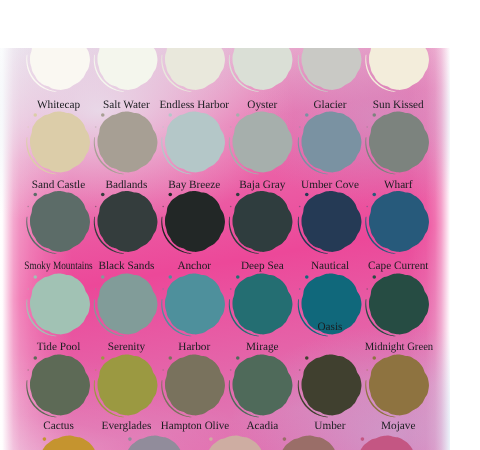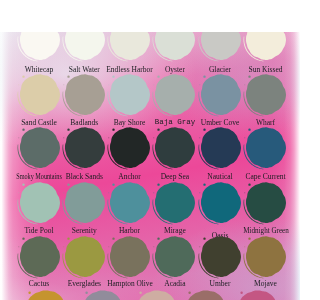--- a/index.html
+++ b/index.html
@@ -121,30 +121,30 @@
       </div>
       <div class="lbl" style="font-size: 7.5px; left: 24.3px; width: 120px; top: 87.245px;">Badlands</div>
       <div class="sw" style="left: 109px; top: 42.4px; width: 41px; height: 41px;">
         <svg viewBox="0 0 100 100" width="41" height="41">
           <path d="M-2.8 42.6L-3.1 44.1L-3.3 45.6L-3.4 47.2L-3.5 48.7L-3.6 50.3L-3.6 51.8L-3.5 53.4L-3.5 54.9L-3.3 56.5L-3.1 58.0L-2.9 59.6L-2.6 61.1L-2.3 62.6L-2.0 64.2L-1.5 65.7L-1.1 67.2L-0.6 68.6L-0.0 70.1L0.5 71.6L1.2 73.0L1.9 74.4L2.6 75.8L3.3 77.2L4.1 78.5L5.0 79.8L5.9 81.1L6.8 82.4L7.7 83.6L8.7 84.8L9.8 86.0L10.8 87.1L11.9 88.3L13.1 89.3L14.2 90.4L15.4 91.4L16.6 92.4L17.9 93.3L19.2 94.2L20.5 95.1L21.8 95.9L23.2 96.7L24.5 97.4L25.9 98.1L27.3 98.7L28.8 99.3L30.2 99.9L31.7 100.4L33.2 100.9L34.7 101.3L36.2 101.7L37.7 102.0L39.2 102.3L40.7 102.6L42.3 102.8L43.8 102.9L45.4 103.0L45.4 102.2L43.9 102.0L42.4 101.7L40.9 101.4L39.5 101.1L38.0 100.7L36.6 100.3L35.1 99.9L33.7 99.4L32.3 98.8L30.9 98.3L29.5 97.7L28.1 97.0L26.8 96.3L25.5 95.6L24.2 94.9L22.9 94.1L21.7 93.3L20.4 92.4L19.2 91.5L18.0 90.6L16.9 89.6L15.8 88.7L14.7 87.6L13.6 86.6L12.5 85.5L11.5 84.4L10.6 83.3L9.6 82.1L8.7 80.9L7.8 79.7L7.0 78.5L6.2 77.2L5.4 76.0L4.6 74.7L3.9 73.3L3.3 72.0L2.6 70.6L2.1 69.3L1.5 67.9L1.0 66.5L0.5 65.0L0.1 63.6L-0.3 62.2L-0.7 60.7L-1.0 59.2L-1.3 57.8L-1.5 56.3L-1.7 54.8L-1.8 53.3L-2.0 51.8L-2.0 50.3L-2.1 48.8L-2.0 47.3L-2.0 45.7L-1.9 44.2L-1.8 42.7Z" fill="#b4c7c8"></path>
           <path d="M99.9 50.0L99.9 52.2L99.6 54.3L99.3 56.5L98.9 58.6L98.5 60.8L98.0 62.9L97.3 64.9L96.3 66.9L95.2 68.7L94.0 70.5L93.0 72.4L92.0 74.3L91.2 76.2L90.2 78.1L89.0 79.9L87.6 81.5L86.1 83.1L84.6 84.6L83.1 86.1L81.4 87.5L79.6 88.6L77.7 89.6L75.8 90.5L74.0 91.5L72.2 92.7L70.5 94.0L68.8 95.3L66.9 96.5L64.9 97.3L62.8 97.9L60.7 98.4L58.6 98.9L56.5 99.3L54.3 99.7L52.2 99.8L50.0 99.7L47.8 99.4L45.7 99.1L43.6 98.8L41.5 98.5L39.4 97.9L37.4 97.0L35.5 96.0L33.7 94.9L31.8 94.0L29.8 93.3L27.8 92.7L25.7 92.1L23.7 91.2L21.9 90.1L20.2 88.8L18.6 87.5L17.0 86.0L15.5 84.5L14.1 82.9L13.0 81.1L12.0 79.2L11.0 77.3L9.9 75.6L8.7 73.8L7.5 72.1L6.6 70.3L5.9 68.3L5.4 66.2L5.0 64.2L4.5 62.2L3.9 60.2L3.3 58.2L2.8 56.2L2.6 54.2L2.5 52.1L2.4 50.0L2.4 47.9L2.5 45.8L2.7 43.8L3.1 41.7L3.8 39.7L4.5 37.8L5.0 35.8L5.4 33.8L5.6 31.6L5.9 29.4L6.4 27.3L7.2 25.3L8.2 23.4L9.4 21.6L10.6 19.8L11.8 18.0L13.2 16.3L14.8 14.8L16.5 13.4L18.2 12.2L20.0 10.9L21.7 9.6L23.5 8.4L25.4 7.3L27.4 6.5L29.5 6.0L31.6 5.5L33.6 4.9L35.5 4.1L37.5 3.2L39.4 2.4L41.5 1.8L43.6 1.4L45.7 1.2L47.9 1.0L50.0 0.9L52.1 0.9L54.3 1.2L56.4 1.7L58.4 2.2L60.5 2.8L62.6 3.1L64.7 3.4L66.9 3.7L69.0 4.2L71.0 5.0L72.9 6.1L74.7 7.2L76.5 8.4L78.4 9.5L80.2 10.6L81.9 12.0L83.5 13.5L84.9 15.1L86.3 16.8L87.6 18.4L88.9 20.2L90.0 22.0L90.9 23.9L91.6 26.0L92.3 28.0L93.0 29.9L94.1 31.8L95.2 33.5L96.4 35.4L97.4 37.3L98.1 39.3L98.6 41.4L99.0 43.5L99.4 45.7L99.7 47.8Z" fill="#b4c7c8"></path>
           <circle cx="11" cy="6.5" r="2.9" fill="#b4c7c8" opacity="1"></circle>
           <circle cx="-0.5" cy="26" r="1.3" fill="#b4c7c8" opacity="0.45"></circle>
         </svg>
       </div>
-      <div class="lbl" style="font-size: 7.5px; left: 69.5px; width: 120px; top: 87.245px;">Bay Shore</div>
+      <div class="lbl" style="font-size: 7.5px; left: 69.5px; width: 120px; top: 87.245px;">Bay Breeze</div>
       <div class="sw" style="left: 154.4px; top: 42.4px; width: 41px; height: 41px;">
         <svg viewBox="0 0 100 100" width="41" height="41">
           <path d="M-2.8 42.6L-3.1 44.1L-3.3 45.6L-3.4 47.2L-3.5 48.7L-3.6 50.3L-3.6 51.8L-3.5 53.4L-3.5 54.9L-3.3 56.5L-3.1 58.0L-2.9 59.6L-2.6 61.1L-2.3 62.6L-2.0 64.2L-1.5 65.7L-1.1 67.2L-0.6 68.6L-0.0 70.1L0.5 71.6L1.2 73.0L1.9 74.4L2.6 75.8L3.3 77.2L4.1 78.5L5.0 79.8L5.9 81.1L6.8 82.4L7.7 83.6L8.7 84.8L9.8 86.0L10.8 87.1L11.9 88.3L13.1 89.3L14.2 90.4L15.4 91.4L16.6 92.4L17.9 93.3L19.2 94.2L20.5 95.1L21.8 95.9L23.2 96.7L24.5 97.4L25.9 98.1L27.3 98.7L28.8 99.3L30.2 99.9L31.7 100.4L33.2 100.9L34.7 101.3L36.2 101.7L37.7 102.0L39.2 102.3L40.7 102.6L42.3 102.8L43.8 102.9L45.4 103.0L45.4 102.2L43.9 102.0L42.4 101.7L40.9 101.4L39.5 101.1L38.0 100.7L36.6 100.3L35.1 99.9L33.7 99.4L32.3 98.8L30.9 98.3L29.5 97.7L28.1 97.0L26.8 96.3L25.5 95.6L24.2 94.9L22.9 94.1L21.7 93.3L20.4 92.4L19.2 91.5L18.0 90.6L16.9 89.6L15.8 88.7L14.7 87.6L13.6 86.6L12.5 85.5L11.5 84.4L10.6 83.3L9.6 82.1L8.7 80.9L7.8 79.7L7.0 78.5L6.2 77.2L5.4 76.0L4.6 74.7L3.9 73.3L3.3 72.0L2.6 70.6L2.1 69.3L1.5 67.9L1.0 66.5L0.5 65.0L0.1 63.6L-0.3 62.2L-0.7 60.7L-1.0 59.2L-1.3 57.8L-1.5 56.3L-1.7 54.8L-1.8 53.3L-2.0 51.8L-2.0 50.3L-2.1 48.8L-2.0 47.3L-2.0 45.7L-1.9 44.2L-1.8 42.7Z" fill="#a6afac"></path>
           <path d="M99.9 50.0L99.9 52.2L99.6 54.3L99.3 56.5L98.9 58.6L98.5 60.8L98.0 62.9L97.3 64.9L96.3 66.9L95.2 68.7L94.0 70.5L93.0 72.4L92.0 74.3L91.2 76.2L90.2 78.1L89.0 79.9L87.6 81.5L86.1 83.1L84.6 84.6L83.1 86.1L81.4 87.5L79.6 88.6L77.7 89.6L75.8 90.5L74.0 91.5L72.2 92.7L70.5 94.0L68.8 95.3L66.9 96.5L64.9 97.3L62.8 97.9L60.7 98.4L58.6 98.9L56.5 99.3L54.3 99.7L52.2 99.8L50.0 99.7L47.8 99.4L45.7 99.1L43.6 98.8L41.5 98.5L39.4 97.9L37.4 97.0L35.5 96.0L33.7 94.9L31.8 94.0L29.8 93.3L27.8 92.7L25.7 92.1L23.7 91.2L21.9 90.1L20.2 88.8L18.6 87.5L17.0 86.0L15.5 84.5L14.1 82.9L13.0 81.1L12.0 79.2L11.0 77.3L9.9 75.6L8.7 73.8L7.5 72.1L6.6 70.3L5.9 68.3L5.4 66.2L5.0 64.2L4.5 62.2L3.9 60.2L3.3 58.2L2.8 56.2L2.6 54.2L2.5 52.1L2.4 50.0L2.4 47.9L2.5 45.8L2.7 43.8L3.1 41.7L3.8 39.7L4.5 37.8L5.0 35.8L5.4 33.8L5.6 31.6L5.9 29.4L6.4 27.3L7.2 25.3L8.2 23.4L9.4 21.6L10.6 19.8L11.8 18.0L13.2 16.3L14.8 14.8L16.5 13.4L18.2 12.2L20.0 10.9L21.7 9.6L23.5 8.4L25.4 7.3L27.4 6.5L29.5 6.0L31.6 5.5L33.6 4.9L35.5 4.1L37.5 3.2L39.4 2.4L41.5 1.8L43.6 1.4L45.7 1.2L47.9 1.0L50.0 0.9L52.1 0.9L54.3 1.2L56.4 1.7L58.4 2.2L60.5 2.8L62.6 3.1L64.7 3.4L66.9 3.7L69.0 4.2L71.0 5.0L72.9 6.1L74.7 7.2L76.5 8.4L78.4 9.5L80.2 10.6L81.9 12.0L83.5 13.5L84.9 15.1L86.3 16.8L87.6 18.4L88.9 20.2L90.0 22.0L90.9 23.9L91.6 26.0L92.3 28.0L93.0 29.9L94.1 31.8L95.2 33.5L96.4 35.4L97.4 37.3L98.1 39.3L98.6 41.4L99.0 43.5L99.4 45.7L99.7 47.8Z" fill="#a6afac"></path>
           <circle cx="11" cy="6.5" r="2.9" fill="#a6afac" opacity="1"></circle>
           <circle cx="-0.5" cy="26" r="1.3" fill="#a6afac" opacity="0.45"></circle>
         </svg>
       </div>
-      <div class="lbl" style="font-size: 7.5px; left: 114.9px; width: 120px; top: 87.245px; font-family: Liberation Mono, monospace;">Baja Gray</div>
+      <div class="lbl" style="font-size: 7.5px; left: 114.9px; width: 120px; top: 87.245px;">Baja Gray</div>
       <div class="sw" style="left: 199.5px; top: 42.4px; width: 41px; height: 41px;">
         <svg viewBox="0 0 100 100" width="41" height="41">
           <path d="M-2.8 42.6L-3.1 44.1L-3.3 45.6L-3.4 47.2L-3.5 48.7L-3.6 50.3L-3.6 51.8L-3.5 53.4L-3.5 54.9L-3.3 56.5L-3.1 58.0L-2.9 59.6L-2.6 61.1L-2.3 62.6L-2.0 64.2L-1.5 65.7L-1.1 67.2L-0.6 68.6L-0.0 70.1L0.5 71.6L1.2 73.0L1.9 74.4L2.6 75.8L3.3 77.2L4.1 78.5L5.0 79.8L5.9 81.1L6.8 82.4L7.7 83.6L8.7 84.8L9.8 86.0L10.8 87.1L11.9 88.3L13.1 89.3L14.2 90.4L15.4 91.4L16.6 92.4L17.9 93.3L19.2 94.2L20.5 95.1L21.8 95.9L23.2 96.7L24.5 97.4L25.9 98.1L27.3 98.7L28.8 99.3L30.2 99.9L31.7 100.4L33.2 100.9L34.7 101.3L36.2 101.7L37.7 102.0L39.2 102.3L40.7 102.6L42.3 102.8L43.8 102.9L45.4 103.0L45.4 102.2L43.9 102.0L42.4 101.7L40.9 101.4L39.5 101.1L38.0 100.7L36.6 100.3L35.1 99.9L33.7 99.4L32.3 98.8L30.9 98.3L29.5 97.7L28.1 97.0L26.8 96.3L25.5 95.6L24.2 94.9L22.9 94.1L21.7 93.3L20.4 92.4L19.2 91.5L18.0 90.6L16.9 89.6L15.8 88.7L14.7 87.6L13.6 86.6L12.5 85.5L11.5 84.4L10.6 83.3L9.6 82.1L8.7 80.9L7.8 79.7L7.0 78.5L6.2 77.2L5.4 76.0L4.6 74.7L3.9 73.3L3.3 72.0L2.6 70.6L2.1 69.3L1.5 67.9L1.0 66.5L0.5 65.0L0.1 63.6L-0.3 62.2L-0.7 60.7L-1.0 59.2L-1.3 57.8L-1.5 56.3L-1.7 54.8L-1.8 53.3L-2.0 51.8L-2.0 50.3L-2.1 48.8L-2.0 47.3L-2.0 45.7L-1.9 44.2L-1.8 42.7Z" fill="#7a92a2"></path>
           <path d="M99.9 50.0L99.9 52.2L99.6 54.3L99.3 56.5L98.9 58.6L98.5 60.8L98.0 62.9L97.3 64.9L96.3 66.9L95.2 68.7L94.0 70.5L93.0 72.4L92.0 74.3L91.2 76.2L90.2 78.1L89.0 79.9L87.6 81.5L86.1 83.1L84.6 84.6L83.1 86.1L81.4 87.5L79.6 88.6L77.7 89.6L75.8 90.5L74.0 91.5L72.2 92.7L70.5 94.0L68.8 95.3L66.9 96.5L64.9 97.3L62.8 97.9L60.7 98.4L58.6 98.9L56.5 99.3L54.3 99.7L52.2 99.8L50.0 99.7L47.8 99.4L45.7 99.1L43.6 98.8L41.5 98.5L39.4 97.9L37.4 97.0L35.5 96.0L33.7 94.9L31.8 94.0L29.8 93.3L27.8 92.7L25.7 92.1L23.7 91.2L21.9 90.1L20.2 88.8L18.6 87.5L17.0 86.0L15.5 84.5L14.1 82.9L13.0 81.1L12.0 79.2L11.0 77.3L9.9 75.6L8.7 73.8L7.5 72.1L6.6 70.3L5.9 68.3L5.4 66.2L5.0 64.2L4.5 62.2L3.9 60.2L3.3 58.2L2.8 56.2L2.6 54.2L2.5 52.1L2.4 50.0L2.4 47.9L2.5 45.8L2.7 43.8L3.1 41.7L3.8 39.7L4.5 37.8L5.0 35.8L5.4 33.8L5.6 31.6L5.9 29.4L6.4 27.3L7.2 25.3L8.2 23.4L9.4 21.6L10.6 19.8L11.8 18.0L13.2 16.3L14.8 14.8L16.5 13.4L18.2 12.2L20.0 10.9L21.7 9.6L23.5 8.4L25.4 7.3L27.4 6.5L29.5 6.0L31.6 5.5L33.6 4.9L35.5 4.1L37.5 3.2L39.4 2.4L41.5 1.8L43.6 1.4L45.7 1.2L47.9 1.0L50.0 0.9L52.1 0.9L54.3 1.2L56.4 1.7L58.4 2.2L60.5 2.8L62.6 3.1L64.7 3.4L66.9 3.7L69.0 4.2L71.0 5.0L72.9 6.1L74.7 7.2L76.5 8.4L78.4 9.5L80.2 10.6L81.9 12.0L83.5 13.5L84.9 15.1L86.3 16.8L87.6 18.4L88.9 20.2L90.0 22.0L90.9 23.9L91.6 26.0L92.3 28.0L93.0 29.9L94.1 31.8L95.2 33.5L96.4 35.4L97.4 37.3L98.1 39.3L98.6 41.4L99.0 43.5L99.4 45.7L99.7 47.8Z" fill="#7a92a2"></path>
           <circle cx="11" cy="6.5" r="2.9" fill="#7a92a2" opacity="1"></circle>
           <circle cx="-0.5" cy="26" r="1.3" fill="#7a92a2" opacity="0.45"></circle>
         </svg>
       </div>
       <div class="lbl" style="font-size: 7.5px; left: 160px; width: 120px; top: 87.245px;">Umber Cove</div>
       <div class="sw" style="left: 245px; top: 42.4px; width: 41px; height: 41px;">
@@ -247,21 +247,21 @@
       </div>
       <div class="lbl" style="font-size: 7.5px; left: 114.9px; width: 120px; top: 194.545px;">Mirage</div>
       <div class="sw" style="left: 199.5px; top: 150.4px; width: 41px; height: 41px;">
         <svg viewBox="0 0 100 100" width="41" height="41">
           <path d="M-2.8 42.6L-3.1 44.1L-3.3 45.6L-3.4 47.2L-3.5 48.7L-3.6 50.3L-3.6 51.8L-3.5 53.4L-3.5 54.9L-3.3 56.5L-3.1 58.0L-2.9 59.6L-2.6 61.1L-2.3 62.6L-2.0 64.2L-1.5 65.7L-1.1 67.2L-0.6 68.6L-0.0 70.1L0.5 71.6L1.2 73.0L1.9 74.4L2.6 75.8L3.3 77.2L4.1 78.5L5.0 79.8L5.9 81.1L6.8 82.4L7.7 83.6L8.7 84.8L9.8 86.0L10.8 87.1L11.9 88.3L13.1 89.3L14.2 90.4L15.4 91.4L16.6 92.4L17.9 93.3L19.2 94.2L20.5 95.1L21.8 95.9L23.2 96.7L24.5 97.4L25.9 98.1L27.3 98.7L28.8 99.3L30.2 99.9L31.7 100.4L33.2 100.9L34.7 101.3L36.2 101.7L37.7 102.0L39.2 102.3L40.7 102.6L42.3 102.8L43.8 102.9L45.4 103.0L45.4 102.2L43.9 102.0L42.4 101.7L40.9 101.4L39.5 101.1L38.0 100.7L36.6 100.3L35.1 99.9L33.7 99.4L32.3 98.8L30.9 98.3L29.5 97.7L28.1 97.0L26.8 96.3L25.5 95.6L24.2 94.9L22.9 94.1L21.7 93.3L20.4 92.4L19.2 91.5L18.0 90.6L16.9 89.6L15.8 88.7L14.7 87.6L13.6 86.6L12.5 85.5L11.5 84.4L10.6 83.3L9.6 82.1L8.7 80.9L7.8 79.7L7.0 78.5L6.2 77.2L5.4 76.0L4.6 74.7L3.9 73.3L3.3 72.0L2.6 70.6L2.1 69.3L1.5 67.9L1.0 66.5L0.5 65.0L0.1 63.6L-0.3 62.2L-0.7 60.7L-1.0 59.2L-1.3 57.8L-1.5 56.3L-1.7 54.8L-1.8 53.3L-2.0 51.8L-2.0 50.3L-2.1 48.8L-2.0 47.3L-2.0 45.7L-1.9 44.2L-1.8 42.7Z" fill="#10687b"></path>
           <path d="M99.9 50.0L99.9 52.2L99.6 54.3L99.3 56.5L98.9 58.6L98.5 60.8L98.0 62.9L97.3 64.9L96.3 66.9L95.2 68.7L94.0 70.5L93.0 72.4L92.0 74.3L91.2 76.2L90.2 78.1L89.0 79.9L87.6 81.5L86.1 83.1L84.6 84.6L83.1 86.1L81.4 87.5L79.6 88.6L77.7 89.6L75.8 90.5L74.0 91.5L72.2 92.7L70.5 94.0L68.8 95.3L66.9 96.5L64.9 97.3L62.8 97.9L60.7 98.4L58.6 98.9L56.5 99.3L54.3 99.7L52.2 99.8L50.0 99.7L47.8 99.4L45.7 99.1L43.6 98.8L41.5 98.5L39.4 97.9L37.4 97.0L35.5 96.0L33.7 94.9L31.8 94.0L29.8 93.3L27.8 92.7L25.7 92.1L23.7 91.2L21.9 90.1L20.2 88.8L18.6 87.5L17.0 86.0L15.5 84.5L14.1 82.9L13.0 81.1L12.0 79.2L11.0 77.3L9.9 75.6L8.7 73.8L7.5 72.1L6.6 70.3L5.9 68.3L5.4 66.2L5.0 64.2L4.5 62.2L3.9 60.2L3.3 58.2L2.8 56.2L2.6 54.2L2.5 52.1L2.4 50.0L2.4 47.9L2.5 45.8L2.7 43.8L3.1 41.7L3.8 39.7L4.5 37.8L5.0 35.8L5.4 33.8L5.6 31.6L5.9 29.4L6.4 27.3L7.2 25.3L8.2 23.4L9.4 21.6L10.6 19.8L11.8 18.0L13.2 16.3L14.8 14.8L16.5 13.4L18.2 12.2L20.0 10.9L21.7 9.6L23.5 8.4L25.4 7.3L27.4 6.5L29.5 6.0L31.6 5.5L33.6 4.9L35.5 4.1L37.5 3.2L39.4 2.4L41.5 1.8L43.6 1.4L45.7 1.2L47.9 1.0L50.0 0.9L52.1 0.9L54.3 1.2L56.4 1.7L58.4 2.2L60.5 2.8L62.6 3.1L64.7 3.4L66.9 3.7L69.0 4.2L71.0 5.0L72.9 6.1L74.7 7.2L76.5 8.4L78.4 9.5L80.2 10.6L81.9 12.0L83.5 13.5L84.9 15.1L86.3 16.8L87.6 18.4L88.9 20.2L90.0 22.0L90.9 23.9L91.6 26.0L92.3 28.0L93.0 29.9L94.1 31.8L95.2 33.5L96.4 35.4L97.4 37.3L98.1 39.3L98.6 41.4L99.0 43.5L99.4 45.7L99.7 47.8Z" fill="#10687b"></path>
           <circle cx="11" cy="6.5" r="2.9" fill="#10687b" opacity="1"></circle>
           <circle cx="-0.5" cy="26" r="1.3" fill="#10687b" opacity="0.45"></circle>
         </svg>
       </div>
-      <div class="lbl" style="font-size: 7.5px; left: 160px; width: 120px; top: 200px;">Oasis</div>
+      <div class="lbl" style="font-size: 7.5px; left: 160px; width: 120px; top: 182px;">Oasis</div>
       <div class="sw" style="left: 245px; top: 150.4px; width: 41px; height: 41px;">
         <svg viewBox="0 0 100 100" width="41" height="41">
           <path d="M-2.8 42.6L-3.1 44.1L-3.3 45.6L-3.4 47.2L-3.5 48.7L-3.6 50.3L-3.6 51.8L-3.5 53.4L-3.5 54.9L-3.3 56.5L-3.1 58.0L-2.9 59.6L-2.6 61.1L-2.3 62.6L-2.0 64.2L-1.5 65.7L-1.1 67.2L-0.6 68.6L-0.0 70.1L0.5 71.6L1.2 73.0L1.9 74.4L2.6 75.8L3.3 77.2L4.1 78.5L5.0 79.8L5.9 81.1L6.8 82.4L7.7 83.6L8.7 84.8L9.8 86.0L10.8 87.1L11.9 88.3L13.1 89.3L14.2 90.4L15.4 91.4L16.6 92.4L17.9 93.3L19.2 94.2L20.5 95.1L21.8 95.9L23.2 96.7L24.5 97.4L25.9 98.1L27.3 98.7L28.8 99.3L30.2 99.9L31.7 100.4L33.2 100.9L34.7 101.3L36.2 101.7L37.7 102.0L39.2 102.3L40.7 102.6L42.3 102.8L43.8 102.9L45.4 103.0L45.4 102.2L43.9 102.0L42.4 101.7L40.9 101.4L39.5 101.1L38.0 100.7L36.6 100.3L35.1 99.9L33.7 99.4L32.3 98.8L30.9 98.3L29.5 97.7L28.1 97.0L26.8 96.3L25.5 95.6L24.2 94.9L22.9 94.1L21.7 93.3L20.4 92.4L19.2 91.5L18.0 90.6L16.9 89.6L15.8 88.7L14.7 87.6L13.6 86.6L12.5 85.5L11.5 84.4L10.6 83.3L9.6 82.1L8.7 80.9L7.8 79.7L7.0 78.5L6.2 77.2L5.4 76.0L4.6 74.7L3.9 73.3L3.3 72.0L2.6 70.6L2.1 69.3L1.5 67.9L1.0 66.5L0.5 65.0L0.1 63.6L-0.3 62.2L-0.7 60.7L-1.0 59.2L-1.3 57.8L-1.5 56.3L-1.7 54.8L-1.8 53.3L-2.0 51.8L-2.0 50.3L-2.1 48.8L-2.0 47.3L-2.0 45.7L-1.9 44.2L-1.8 42.7Z" fill="#264c43"></path>
           <path d="M99.9 50.0L99.9 52.2L99.6 54.3L99.3 56.5L98.9 58.6L98.5 60.8L98.0 62.9L97.3 64.9L96.3 66.9L95.2 68.7L94.0 70.5L93.0 72.4L92.0 74.3L91.2 76.2L90.2 78.1L89.0 79.9L87.6 81.5L86.1 83.1L84.6 84.6L83.1 86.1L81.4 87.5L79.6 88.6L77.7 89.6L75.8 90.5L74.0 91.5L72.2 92.7L70.5 94.0L68.8 95.3L66.9 96.5L64.9 97.3L62.8 97.9L60.7 98.4L58.6 98.9L56.5 99.3L54.3 99.7L52.2 99.8L50.0 99.7L47.8 99.4L45.7 99.1L43.6 98.8L41.5 98.5L39.4 97.9L37.4 97.0L35.5 96.0L33.7 94.9L31.8 94.0L29.8 93.3L27.8 92.7L25.7 92.1L23.7 91.2L21.9 90.1L20.2 88.8L18.6 87.5L17.0 86.0L15.5 84.5L14.1 82.9L13.0 81.1L12.0 79.2L11.0 77.3L9.9 75.6L8.7 73.8L7.5 72.1L6.6 70.3L5.9 68.3L5.4 66.2L5.0 64.2L4.5 62.2L3.9 60.2L3.3 58.2L2.8 56.2L2.6 54.2L2.5 52.1L2.4 50.0L2.4 47.9L2.5 45.8L2.7 43.8L3.1 41.7L3.8 39.7L4.5 37.8L5.0 35.8L5.4 33.8L5.6 31.6L5.9 29.4L6.4 27.3L7.2 25.3L8.2 23.4L9.4 21.6L10.6 19.8L11.8 18.0L13.2 16.3L14.8 14.8L16.5 13.4L18.2 12.2L20.0 10.9L21.7 9.6L23.5 8.4L25.4 7.3L27.4 6.5L29.5 6.0L31.6 5.5L33.6 4.9L35.5 4.1L37.5 3.2L39.4 2.4L41.5 1.8L43.6 1.4L45.7 1.2L47.9 1.0L50.0 0.9L52.1 0.9L54.3 1.2L56.4 1.7L58.4 2.2L60.5 2.8L62.6 3.1L64.7 3.4L66.9 3.7L69.0 4.2L71.0 5.0L72.9 6.1L74.7 7.2L76.5 8.4L78.4 9.5L80.2 10.6L81.9 12.0L83.5 13.5L84.9 15.1L86.3 16.8L87.6 18.4L88.9 20.2L90.0 22.0L90.9 23.9L91.6 26.0L92.3 28.0L93.0 29.9L94.1 31.8L95.2 33.5L96.4 35.4L97.4 37.3L98.1 39.3L98.6 41.4L99.0 43.5L99.4 45.7L99.7 47.8Z" fill="#264c43"></path>
           <circle cx="11" cy="6.5" r="2.9" fill="#264c43" opacity="1"></circle>
           <circle cx="-0.5" cy="26" r="1.3" fill="#264c43" opacity="0.45"></circle>
         </svg>
       </div>
       <div class="lbl" style="font-size: 7.5px; left: 205.5px; width: 120px; top: 194.545px; transform: scaleX(0.9475);">Midnight Green</div>
       <div class="sw" style="left: 18.5px; top: 203.5px; width: 41px; height: 41px;">

